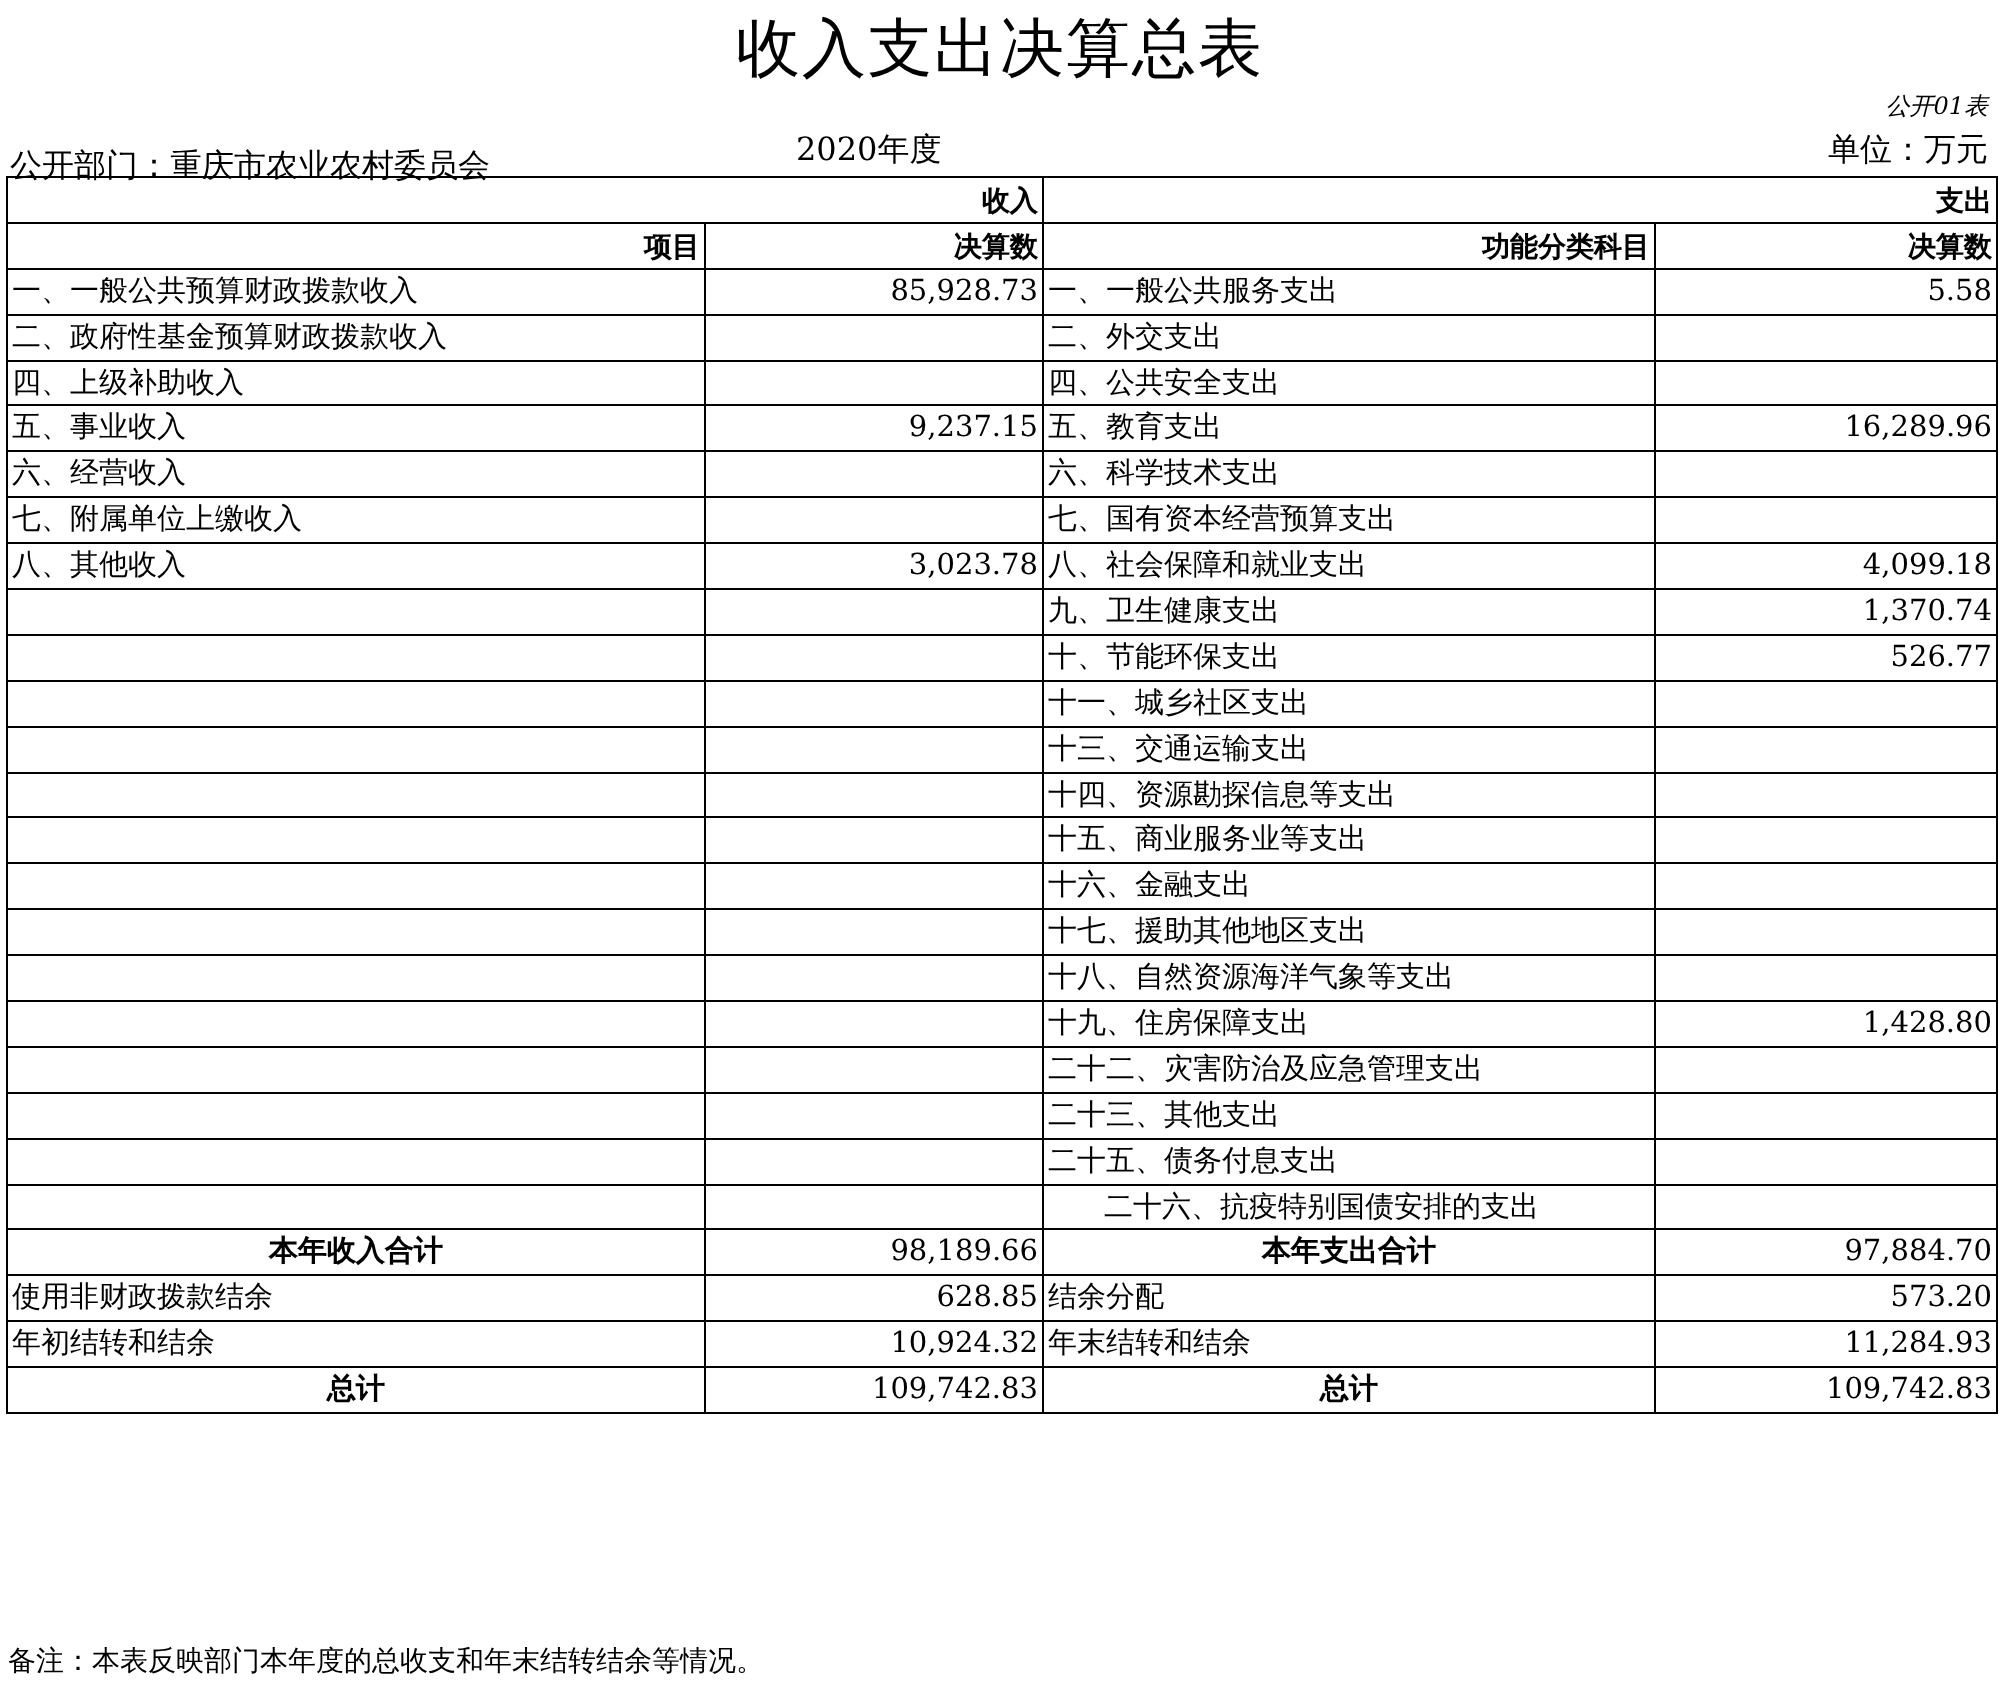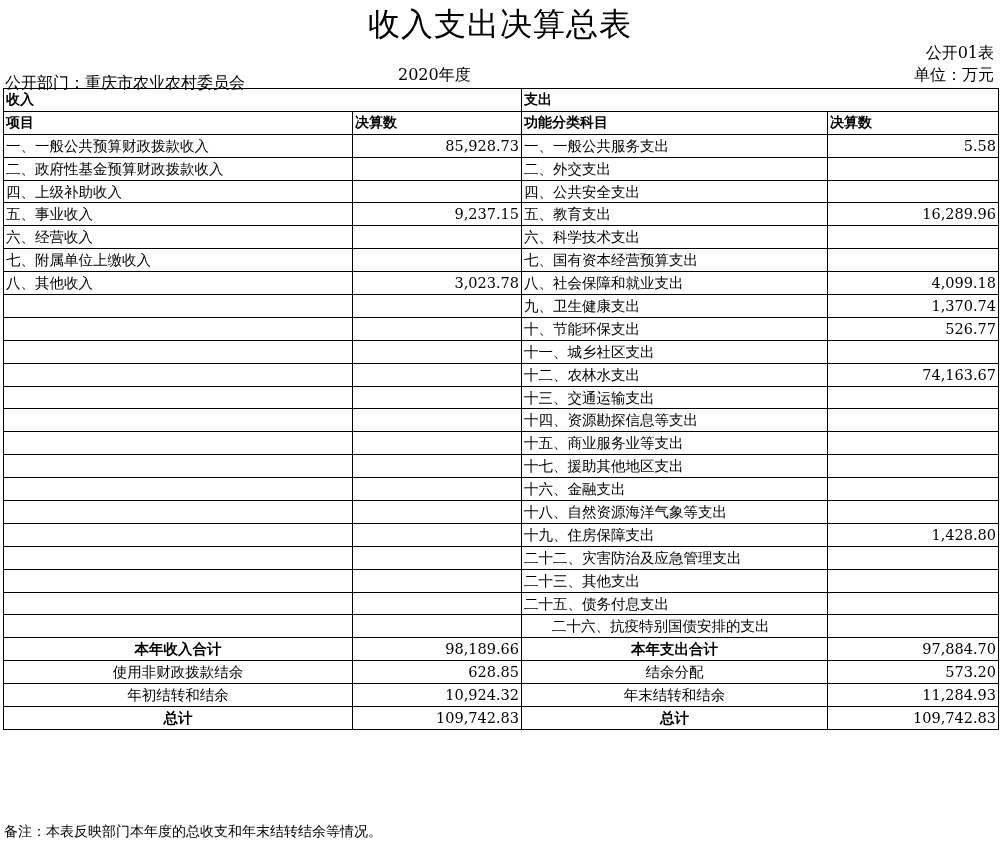--- a/index.html
+++ b/index.html
@@ -1,27 +1,27 @@
 <!DOCTYPE html>
 <html><head>
 <meta charset="utf-8">
 <style>
   * { box-sizing: border-box; margin: 0; padding: 0; }
   html, body { width: 1000px; height: 843px; background: #ffffff; overflow: hidden; }
   body { position: relative; font-family: "DejaVu Serif", "Liberation Serif", serif; color: #000; }
   .title { position: absolute; left: 0; top: 2px; width: 1000px; text-align: center; font-family: "DejaVu Sans", "Liberation Sans", sans-serif; font-size: 32px; letter-spacing: 1px; line-height: 44px; }
-  .tableno { position: absolute; right: 6px; top: 42px; font-size: 16px; line-height: 22px; }
+  .tableno { position: absolute; right: 6px; top: 42px; font-size: 12px; line-height: 22px; font-style: italic; }
   .dept { position: absolute; left: 5px; top: 72px; font-size: 16px; line-height: 22px; }
   .year { position: absolute; left: 398px; top: 64px; font-size: 16px; line-height: 22px; }
   .unit { position: absolute; right: 6px; top: 64px; font-size: 16px; line-height: 22px; }
   table { position: absolute; left: 3px; top: 88px; width: 995px; border-collapse: collapse; table-layout: fixed; }
   td, th { border: 1.5px solid #000; font-size: 14.5px; height: 22.9px; line-height: 20px; padding: 0 2px; white-space: nowrap; overflow: hidden; font-weight: normal; }
-  th { text-align: left; font-family: Liberation Mono, monospace; font-weight: bold; font-size: 14px; margin-top: 48px; }
+  th { text-align: right; font-family: Liberation Sans, sans-serif; font-weight: bold; font-size: 14px; margin-top: 48px; }
   td.num { text-align: right; }
-  td.c { text-align: center; }
+  td.c { text-align: left; }
   td.ind { padding-left: 30px; }
   td.b { font-family: "DejaVu Sans", "Liberation Sans", sans-serif; font-weight: bold; text-align: center; }
   .note { position: absolute; left: 4px; top: 821px; font-size: 14px; line-height: 20px; }
 </style>
 </head>
 <body>
 
 <div class="title">收入支出决算总表</div>
 <div class="tableno">公开01表</div>
 <div class="dept">公开部门：重庆市农业农村委员会</div>
@@ -104,51 +104,45 @@
       </tr>
       <tr>
         <td></td>
         <td class="num"></td>
         <td>十一、城乡社区支出</td>
         <td class="num"></td>
       </tr>
       <tr>
         <td></td>
         <td class="num"></td>
-        <td>十二、农林水支出</td>
-        <td class="num">74,163.67</td>
-      </tr>
-      <tr>
-        <td></td>
-        <td class="num"></td>
         <td>十三、交通运输支出</td>
         <td class="num"></td>
       </tr>
       <tr>
         <td></td>
         <td class="num"></td>
         <td>十四、资源勘探信息等支出</td>
         <td class="num"></td>
       </tr>
       <tr>
         <td></td>
         <td class="num"></td>
         <td>十五、商业服务业等支出</td>
         <td class="num"></td>
       </tr>
       <tr>
         <td></td>
         <td class="num"></td>
+        <td>十六、金融支出</td>
+        <td class="num"></td>
+      </tr>
+      <tr>
+        <td></td>
+        <td class="num"></td>
         <td>十七、援助其他地区支出</td>
-        <td class="num"></td>
-      </tr>
-      <tr>
-        <td></td>
-        <td class="num"></td>
-        <td>十六、金融支出</td>
         <td class="num"></td>
       </tr>
       <tr>
         <td></td>
         <td class="num"></td>
         <td>十八、自然资源海洋气象等支出</td>
         <td class="num"></td>
       </tr>
       <tr>
         <td></td>

